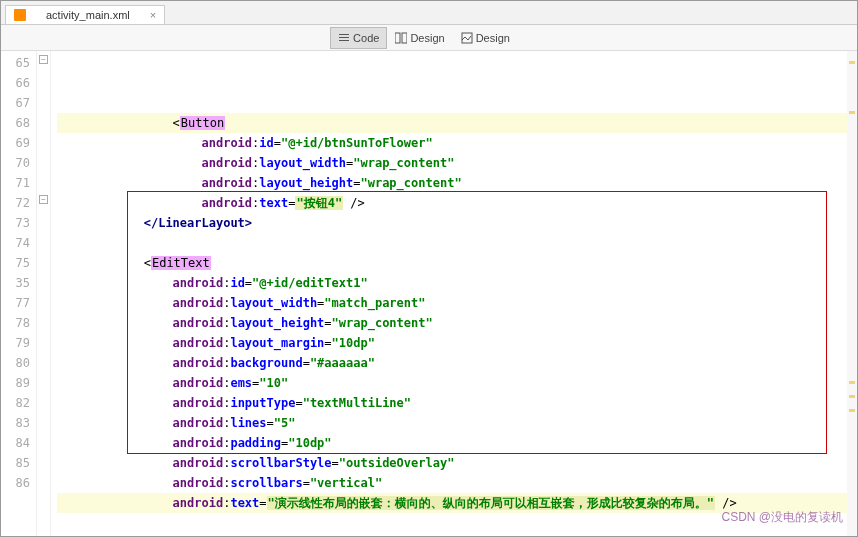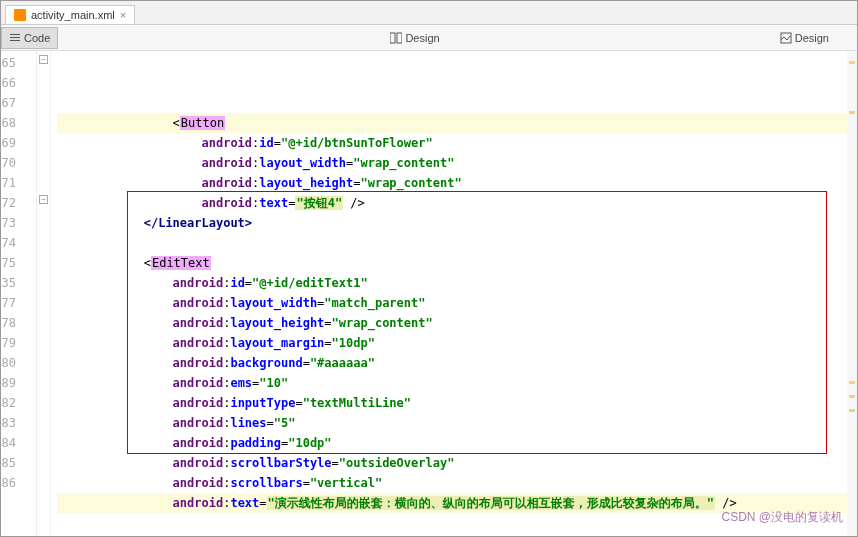--- a/index.html
+++ b/index.html
@@ -1,26 +1,26 @@
 <!DOCTYPE html>
 <html><head>
 <meta charset="utf-8">
 <style>
 *{box-sizing:border-box;margin:0;padding:0}
 body{font-family:"Segoe UI",Arial,sans-serif;font-size:12px;background:#fff;width:858px;height:537px;overflow:hidden;border:1px solid #999;position:relative}
 .tab-bar{height:24px;background:#f2f2f2;border-bottom:1px solid #ccc;display:flex;align-items:flex-end;padding-left:4px}
-.tab{background:#fff;border:1px solid #ccc;border-bottom:none;padding:3px 8px;display:flex;align-items:center;gap:5px;font-size:11px;color:#333}
+.tab{background:#fff;border:1px solid #ccc;border-bottom:none;padding:3px 8px;display:flex;align-items:center;gap:20px;font-size:11px;color:#333}
 .tab-icon{width:12px;height:12px;background:#ff8c00;border-radius:1px}
 .tab-close{color:#888;font-size:11px}
-.toolbar{height:26px;background:#f7f7f7;border-bottom:1px solid #ddd;display:flex;justify-content:space-between;align-items:center;gap:16px;padding-right:20px}
+.toolbar{height:26px;background:#f7f7f7;border-bottom:1px solid #ddd;display:flex;justify-content:center;align-items:center;gap:0;padding-right:10px}
 .view-btn{display:flex;align-items:center;gap:3px;padding:4px 7px;color:#444;font-size:11px;border:1px solid transparent;cursor:pointer}
 .view-btn.active{background:#e0e0e0;border-color:#bbb}
 .vicon{display:inline-block;width:12px;height:12px}
 .editor{display:flex;height:calc(100% - 50px);position:relative}
-.gutter{width:36px;background:#fff;border-right:1px solid #eee;text-align:right;padding-right:20px;color:#aaa;font-family:Consolas,monospace;font-size:12px;line-height:20px;padding-top:2px}
+.gutter{width:36px;background:#fff;border-right:1px solid #eee;text-align:right;padding-right:6px;color:#aaa;font-family:Consolas,monospace;font-size:12px;line-height:20px;padding-top:2px}
 .fold-gutter{width:14px;background:#fff;border-right:1px solid #f0f0f0;position:relative}
 .fold{position:absolute;left:2px;width:9px;height:9px;border:1px solid #aaa;background:#fff;font-size:8px;line-height:7px;text-align:center;color:#888}
 .code{flex:1;font-family:Consolas,monospace;font-size:12px;line-height:20px;padding:2px 0 0 6px;white-space:pre;overflow:hidden;position:relative}
 .row{height:20px}
 .hl-65{background:#fcfcda}
 .hl-84{background:#fcfcda}
 .tag{color:#000080;font-weight:bold}
 .tag-hi{background:#f0abfc;padding:0 1px}
 .attr-ns{color:#660e7a;font-weight:bold}
 .attr{color:#0000ff;font-weight:bold}

